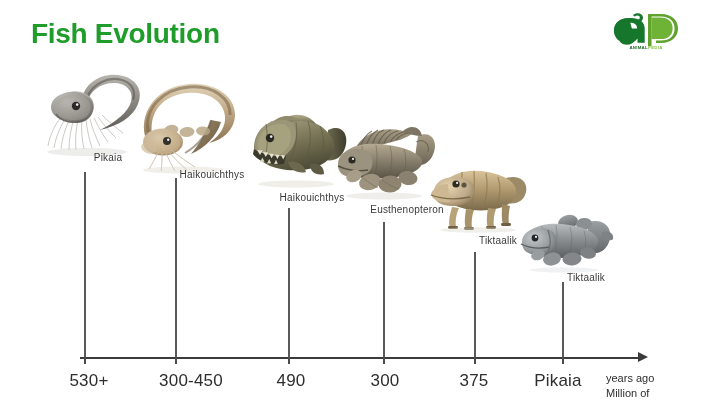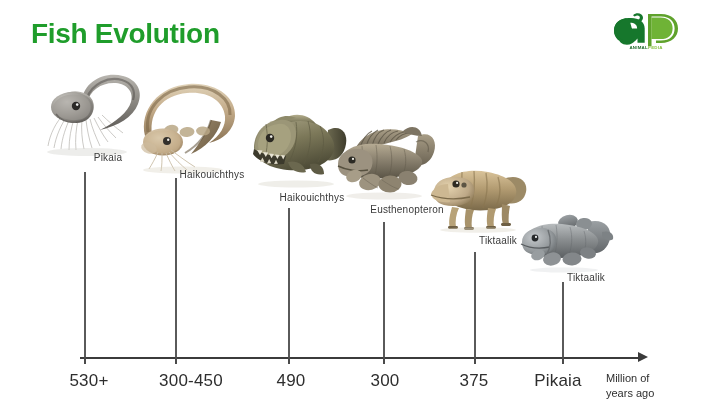--- a/index.html
+++ b/index.html
@@ -97,22 +97,22 @@
   <div class="tick" style="left:562px"></div>
 
   <div class="axis-label" style="left:89px">530+</div>
   <div class="axis-label" style="left:191px">300-450</div>
   <div class="axis-label" style="left:291px">490</div>
   <div class="axis-label" style="left:385px">300</div>
   <div class="axis-label" style="left:474px">375</div>
   <div class="axis-label" style="left:558px">Pikaia</div>
 
   <div id="unit-label">
+    <div>years ago</div>
     <div>Million of</div>
-    <div>years ago</div>
   </div>
 
   <div class="stem" style="left:84px;  top:172px; height:185px"></div>
   <div class="stem" style="left:175px; top:178px; height:179px"></div>
   <div class="stem" style="left:288px; top:208px; height:149px"></div>
   <div class="stem" style="left:383px; top:222px; height:135px"></div>
   <div class="stem" style="left:474px; top:252px; height:105px"></div>
   <div class="stem" style="left:562px; top:282px; height:75px"></div>
 
   <div class="species" style="left:30px;top:62px;width:115px;height:110px">

